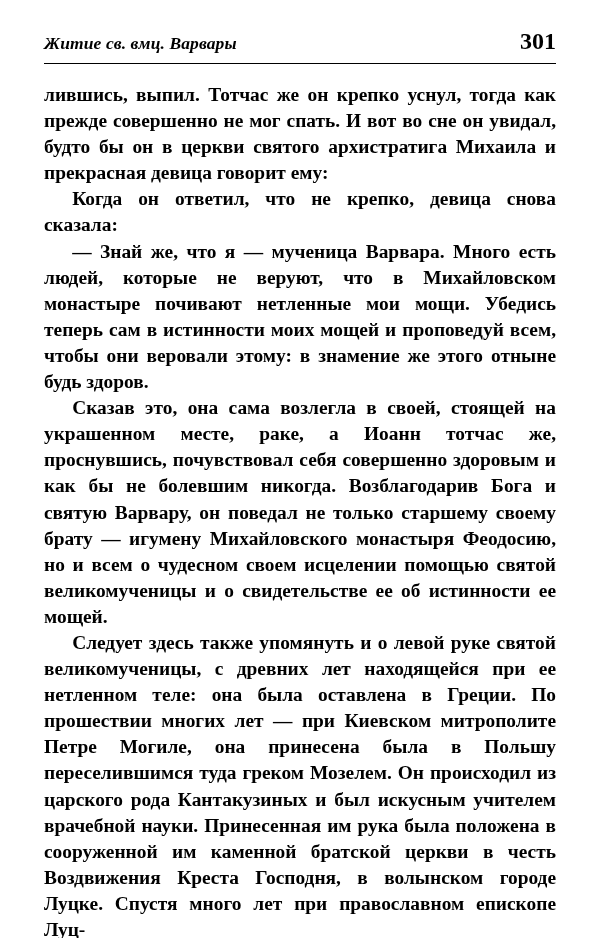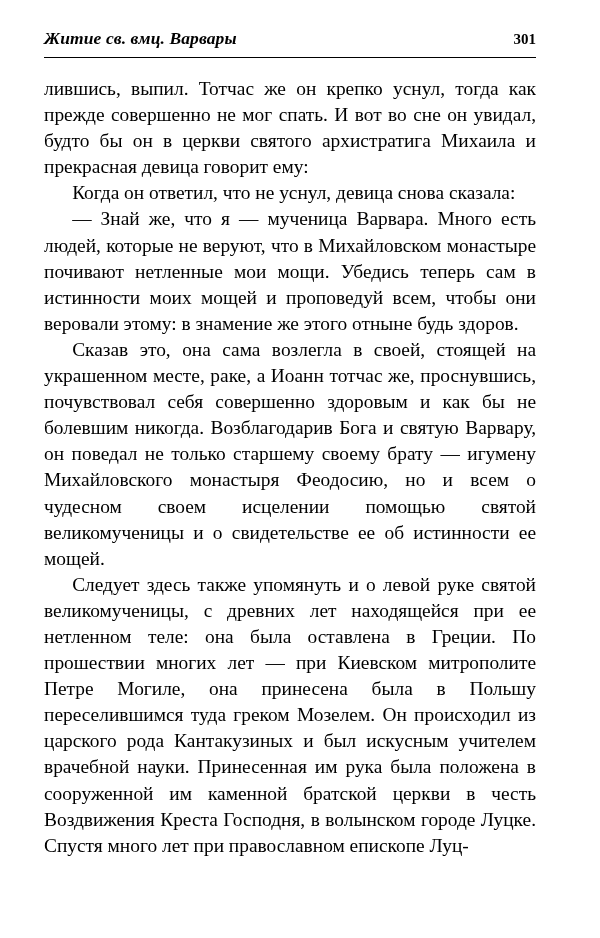--- a/index.html
+++ b/index.html
@@ -12,70 +12,71 @@
     height: 938px;
     font-family: "Liberation Serif", serif;
     color: #000000;
     overflow: hidden;
   }
   .page {
     position: relative;
     width: 600px;
     height: 912px;
     box-sizing: border-box;
-    padding: 28px 64px 0 44px;
+    padding: 28px 44px 0 44px;
   }
   .header {
     display: flex;
     align-items: baseline;
     justify-content: space-between;
     font-size: 17.5px;
     padding-bottom: 6px;
   }
   .header-title {
     font-style: italic;
     font-weight: bold;
     letter-spacing: 0.1px;
   }
   .header-page {
     font-weight: bold;
-    font-size: 15px;
+    font-size: 24px;
   }
   .rule {
     border-top: 1.6px solid #000;
     margin-top: 2px;
     margin-bottom: 18px;
   }
   .body-text {
     font-size: 19.4px;
     line-height: 1.345;
     text-align: justify;
     text-justify: inter-word;
     hyphens: manual;
   }
   .body-text p {
     margin: 0;
     text-indent: 1.45em;
+    font-weight: bold;
   }
   .body-text p.noindent {
     text-indent: 0;
   }
 </style>
 </head>
 <body>
 
 <div class="page">
 
   <div class="header">
     <div class="header-title">Житие св. вмц. Варвары</div>
     <div class="header-page">301</div>
   </div>
   <div class="rule"></div>
 
   <div class="body-text">
     <p class="noindent">лившись, выпил. Тотчас же он крепко уснул, тогда как прежде совершенно не мог спать. И вот во сне он увидал, будто бы он в церкви святого архистратига Михаила и прекрасная девица говорит ему:</p>
-    <p>Когда он ответил, что не уснул, девица снова сказала:</p>
+    <p>Когда он ответил, что не крепко, девица снова сказала:</p>
     <p>— Знай же, что я — мученица Варвара. Много есть людей, которые не веруют, что в Михайловском монастыре почивают нетленные мои мощи. Убедись теперь сам в истинности моих мощей и проповедуй всем, чтобы они веровали этому: в знамение же этого отныне будь здоров.</p>
     <p>Сказав это, она сама возлегла в своей, стоящей на украшенном месте, раке, а Иоанн тотчас же, проснувшись, почувствовал себя совершенно здоровым и как бы не болевшим никогда. Возблагодарив Бога и святую Варвару, он поведал не только старшему своему брату — игумену Михайловского монастыря Феодосию, но и всем о чудесном своем исцелении помощью святой великомученицы и о свидетельстве ее об истинности ее мощей.</p>
     <p>Следует здесь также упомянуть и о левой руке святой великомученицы, с древних лет находящейся при ее нетленном теле: она была оставлена в Греции. По прошествии многих лет — при Киевском митрополите Петре Могиле, она принесена была в Польшу переселившимся туда греком Мозелем. Он происходил из царского рода Кантакузиных и был искусным учителем врачебной науки. Принесенная им рука была положена в сооруженной им каменной братской церкви в честь Воздвижения Креста Господня, в волынском городе Луцке. Спустя много лет при православном епископе Луц-</p>
   </div>
 
 </div>
 
 </body></html>

